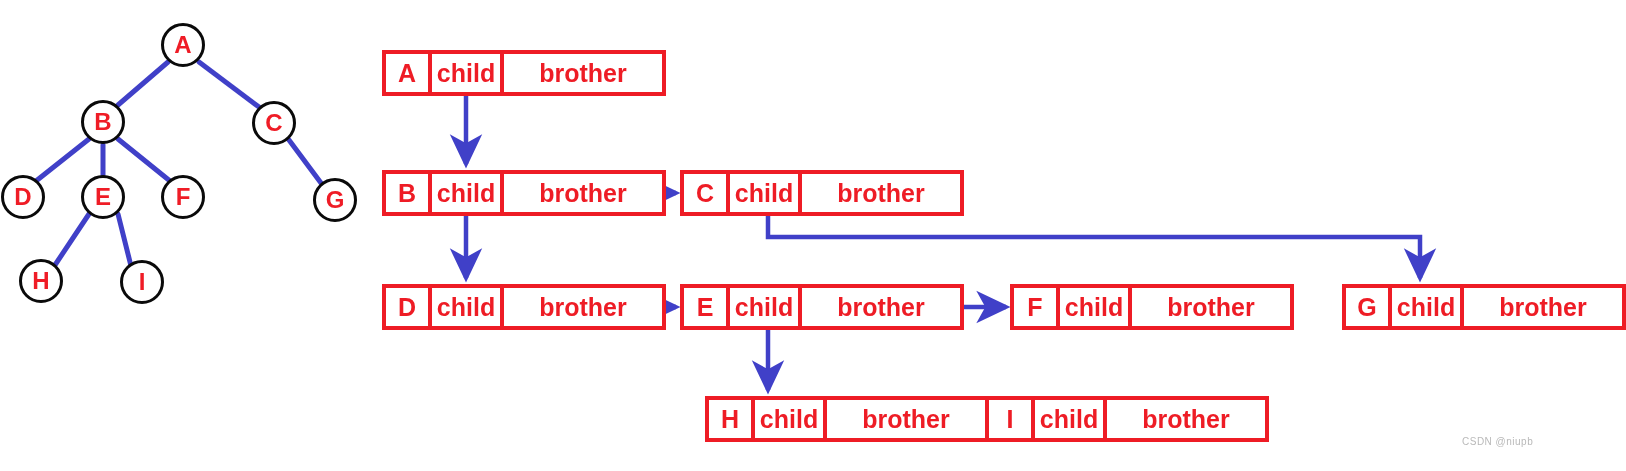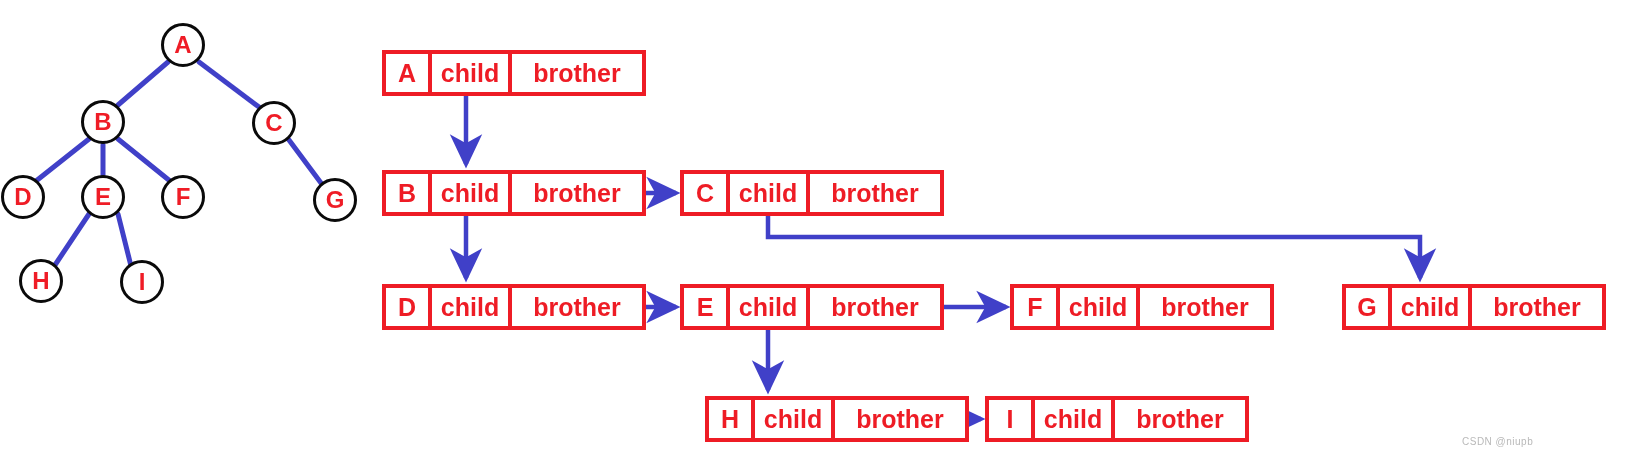--- a/index.html
+++ b/index.html
@@ -18,22 +18,22 @@
          color:#ef1c26;font-weight:bold;font-size:24px;line-height:1;
          box-sizing:border-box;}
 
   
   .rec{position:absolute;display:flex;box-sizing:border-box;
        border:4px solid #ee1c25;background:#ffffff;height:46px;}
   .cell{display:flex;align-items:center;justify-content:center;
         color:#ee1c25;font-weight:bold;font-size:25px;line-height:1;
         box-sizing:border-box;white-space:nowrap;}
   .cell.key{width:46px;border-right:4px solid #ee1c25;}
-  .cell.child{width:80px;border-right:4px solid #ee1c25;}
-  .cell.brother{width:130px;}
+  .cell.child{width:72px;border-right:4px solid #ee1c25;}
+  .cell.brother{width:158px;}
 
   
   #watermark{position:absolute;color:#b9b9b9;font-size:10px;
              letter-spacing:.5px;font-family:"Liberation Sans",sans-serif;}
 </style>
 </head>
 <body>
 
 <div id="stage">
 

